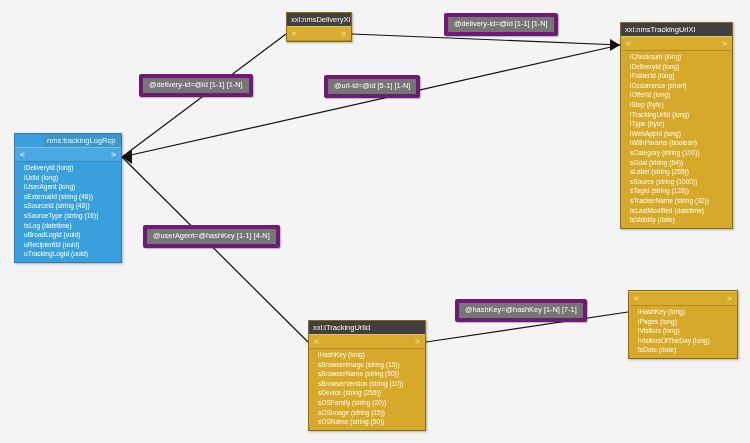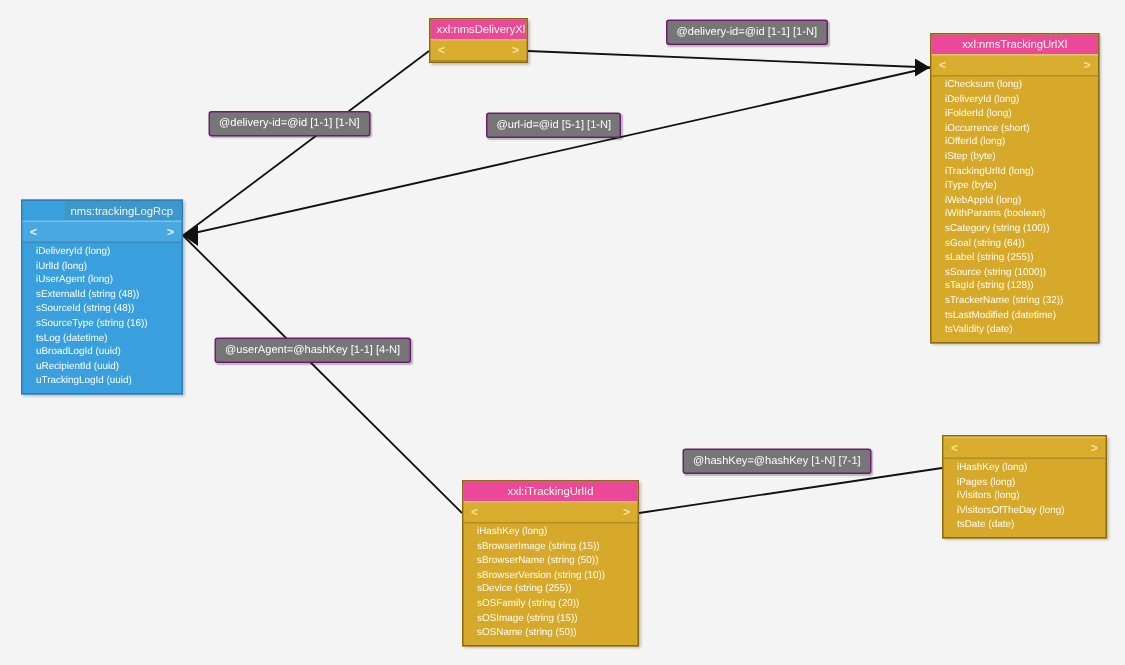--- a/index.html
+++ b/index.html
@@ -50,23 +50,22 @@
     color: #ffffff;
     white-space: nowrap;
     overflow: hidden;
   }
   .entity.blue .ent-title {
     background: #3e97c9;
     color: #eaf6ff;
     margin-left: 28px;
   }
   .entity.gold .ent-title {
-    background: #ec4899;
+    background: #404040;
     color: #fffbe8;
-    text-align: center;
   }
   .ent-nav {
     height: 13px;
     line-height: 13px;
     position: relative;
     padding: 0 4px;
     border-top: 1px solid rgba(255,255,255,0.28);
     border-bottom: 1px solid rgba(0,0,0,0.18);
   }
   .entity.blue .ent-nav { background: #49a8e2; }
@@ -90,21 +89,21 @@
     height: 9.6px;
     padding-left: 9px;
     color: #ffffff;
     white-space: nowrap;
     overflow: hidden;
   }
   .entity.gold .field { color: #fffef4; }
   .edge-label {
     position: absolute;
     background: #767676;
-    border: 1px solid #701a75;
+    border: 4px solid #701a75;
     color: #ffffff;
     font-size: 7.4px;
     line-height: 14px;
     height: 15px;
     padding: 0 6px;
     border-radius: 2px;
     white-space: nowrap;
     box-shadow: 1px 1px 1px rgba(0,0,0,0.25);
   }
 </style>

